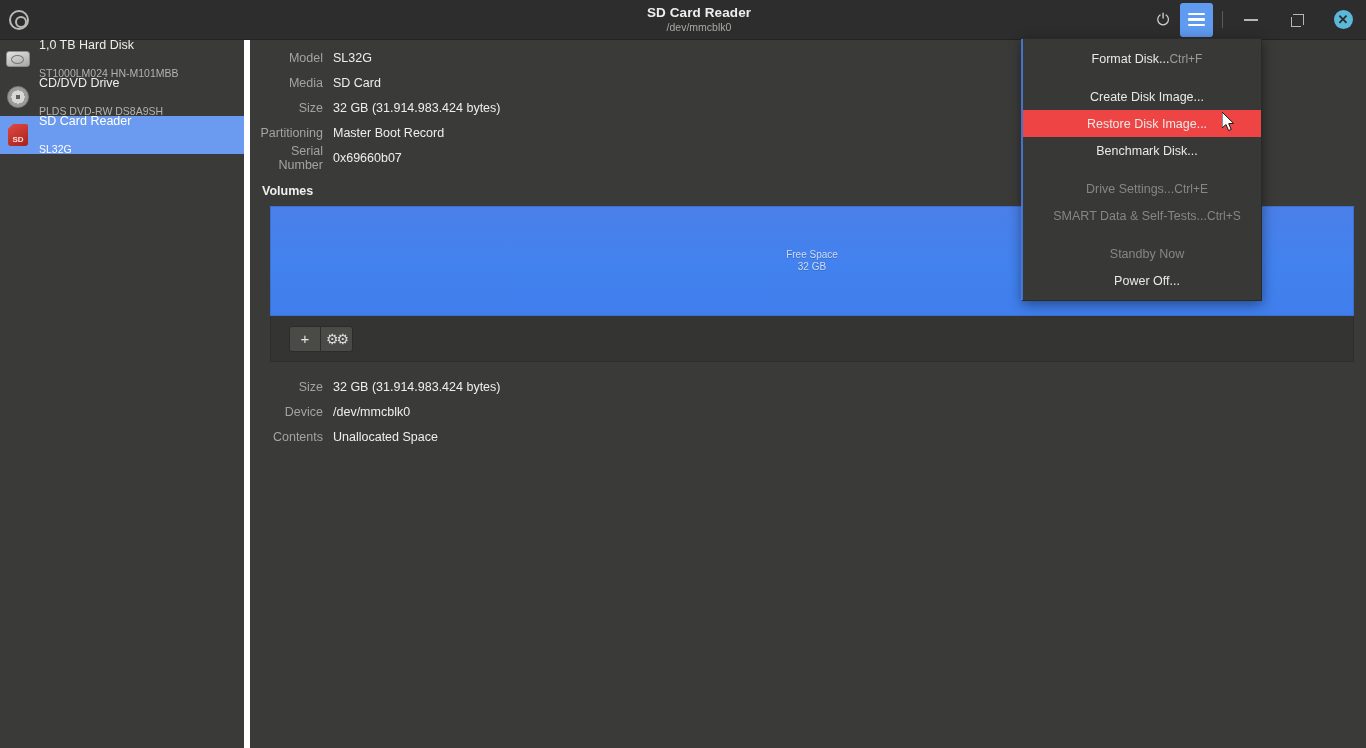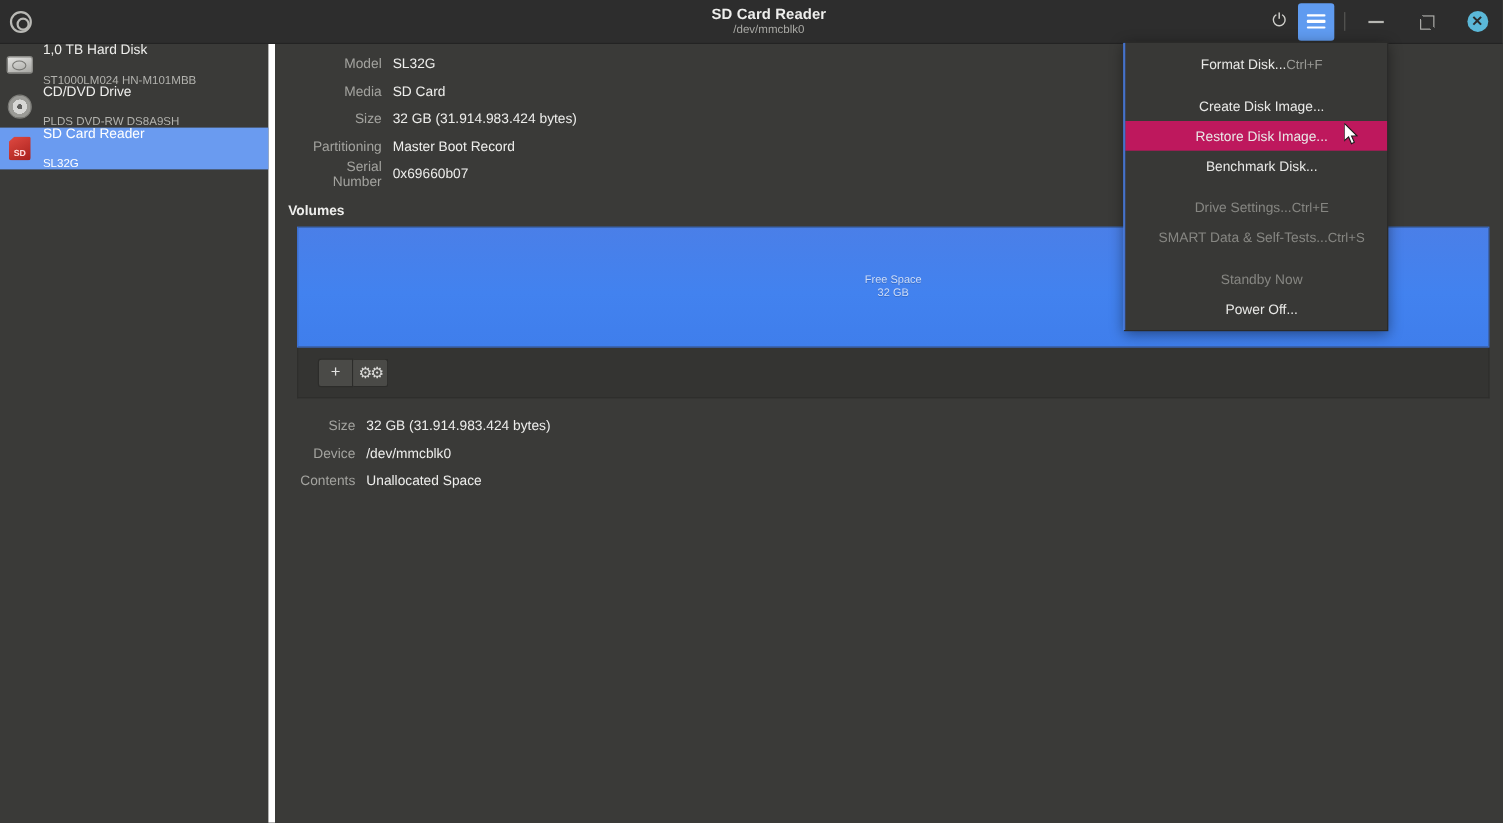--- a/index.html
+++ b/index.html
@@ -111,21 +111,21 @@
     content: "SD"; position: absolute; bottom: 2px; left: 0; right: 0;
     text-align: center; font-size: 8px; font-weight: bold; color: #ffdede;
     font-family: "Liberation Sans", sans-serif;
   }
 
   
   .main {
     position: absolute; top: 40px; left: 251px; width: 1115px; height: 708px;
     background: #3a3a38;
   }
-  .info-table { margin-top: 5px; margin-left: 24px; }
+  .info-table { margin-top: 5px; }
   .info-row { display: flex; align-items: center; height: 25px; }
   .info-label {
     width: 82px; min-width: 82px; text-align: right; font-size: 12.5px;
     color: #a3a39f; padding-right: 10px;
   }
   .info-value { font-size: 12.5px; color: #eeeeec; }
 
   .section-title {
     font-size: 12.5px; font-weight: bold; color: #eeeeec;
     margin: 14px 0 8px 0; padding-left: 11px;
@@ -170,21 +170,21 @@
   .popup::before {
     content: ""; position: absolute; left: -2px; top: 0; bottom: 0; width: 2px;
     background: #4a7fe8; opacity: .85;
   }
   .mi {
     display: flex; align-items: center; justify-content: center;
     height: 27px; padding: 0 16px 0 26px; cursor: default;
   }
   .mi-label { font-size: 12.5px; color: #e9e9e7; white-space: nowrap; }
   .mi-accel { font-size: 12px; color: #9a9a96; }
-  .mi.hover { background: #be185d; }
+  .mi.hover { background: #ef4444; }
   .mi.disabled .mi-label, .mi.disabled .mi-accel { color: #868682; }
   .mi-gap { height: 11px; }
 
   .cursor-arrow {
     position: absolute; left: 1222px; top: 112px; z-index: 60;
     width: 14px; height: 21px; pointer-events: none;
   }
 </style>
 </head>
 <body>

